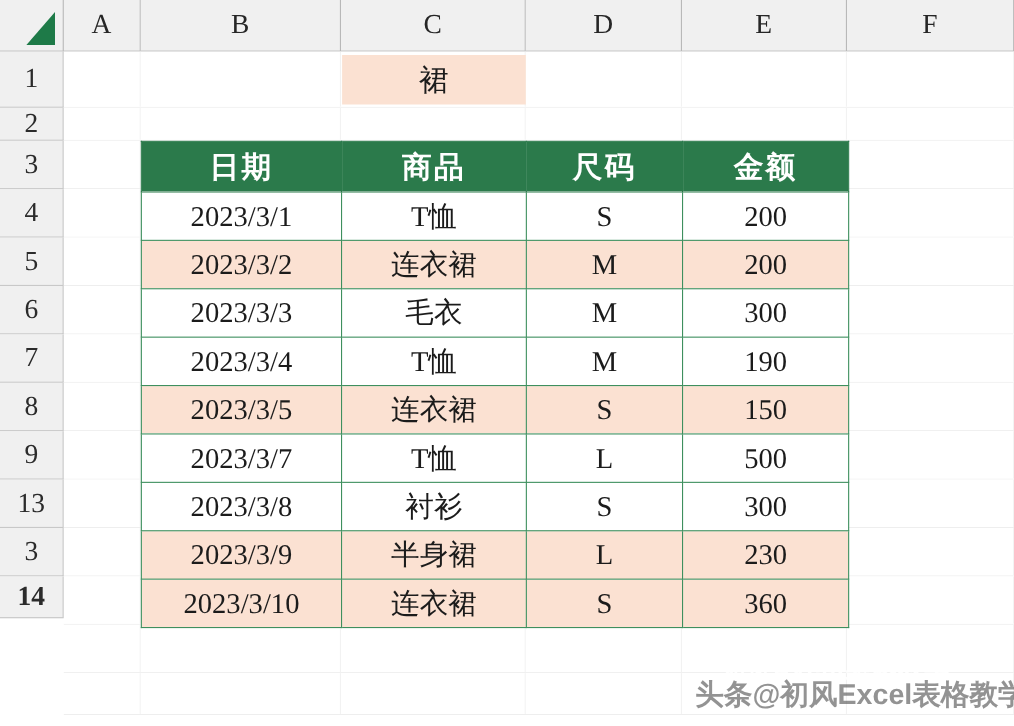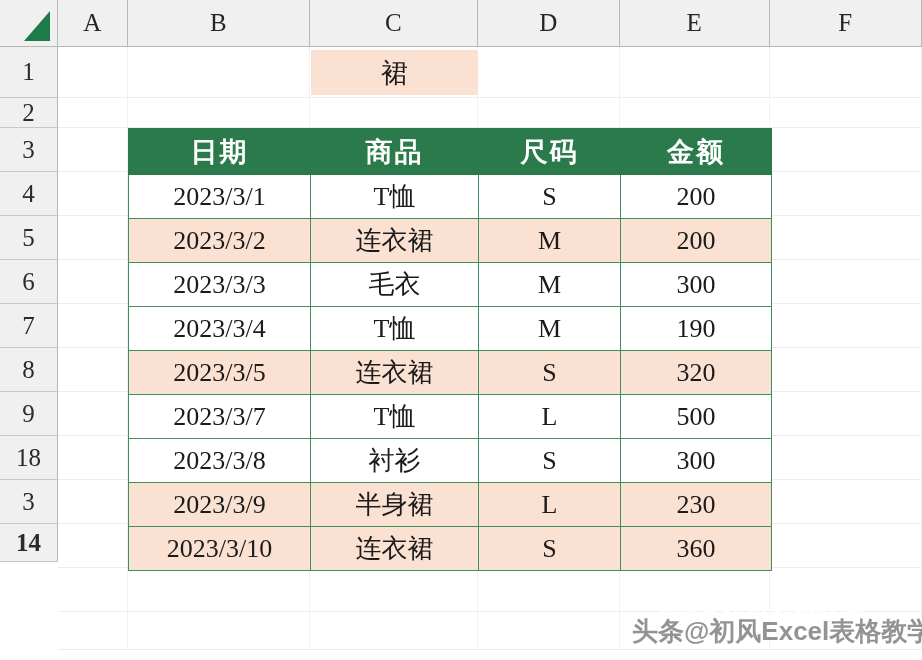--- a/index.html
+++ b/index.html
@@ -196,21 +196,21 @@
   <div class="rowhead-col">
       <div class="rowhead" style="height: 51px;">1</div>
       <div class="rowhead" style="height: 30px;">2</div>
       <div class="rowhead" style="height: 44px;">3</div>
       <div class="rowhead" style="height: 44px;">4</div>
       <div class="rowhead" style="height: 44px;">5</div>
       <div class="rowhead" style="height: 44px;">6</div>
       <div class="rowhead" style="height: 44px;">7</div>
       <div class="rowhead" style="height: 44px;">8</div>
       <div class="rowhead" style="height: 44px;">9</div>
-      <div class="rowhead" style="height: 44px;">18</div>
+      <div class="rowhead" style="height: 44px;">13</div>
       <div class="rowhead" style="height: 44px;">3</div>
       <div class="rowhead" style="height: 38px; font-weight: bold;">14</div>
     </div>
 
   <div class="grid-body">
       <div class="grid-row" style="height: 51px;">
         <div class="gcell" style="width: 70px; flex: 0 0 70px;"></div>
         <div class="gcell" style="width: 182px; flex: 0 0 182px;"></div>
         <div class="gcell" style="width: 168px; flex: 0 0 168px;"></div>
         <div class="gcell" style="width: 142px; flex: 0 0 142px;"></div>
@@ -358,21 +358,21 @@
         <tr>
           <td class="col-date">2023/3/4</td>
           <td class="col-item">T恤</td>
           <td class="col-size cell-size">M</td>
           <td class="col-amt">190</td>
         </tr>
         <tr class="hl">
           <td class="col-date">2023/3/5</td>
           <td class="col-item">连衣裙</td>
           <td class="col-size cell-size">S</td>
-          <td class="col-amt">320</td>
+          <td class="col-amt">150</td>
         </tr>
         <tr>
           <td class="col-date">2023/3/7</td>
           <td class="col-item">T恤</td>
           <td class="col-size cell-size">L</td>
           <td class="col-amt">500</td>
         </tr>
         <tr>
           <td class="col-date">2023/3/8</td>
           <td class="col-item">衬衫</td>

